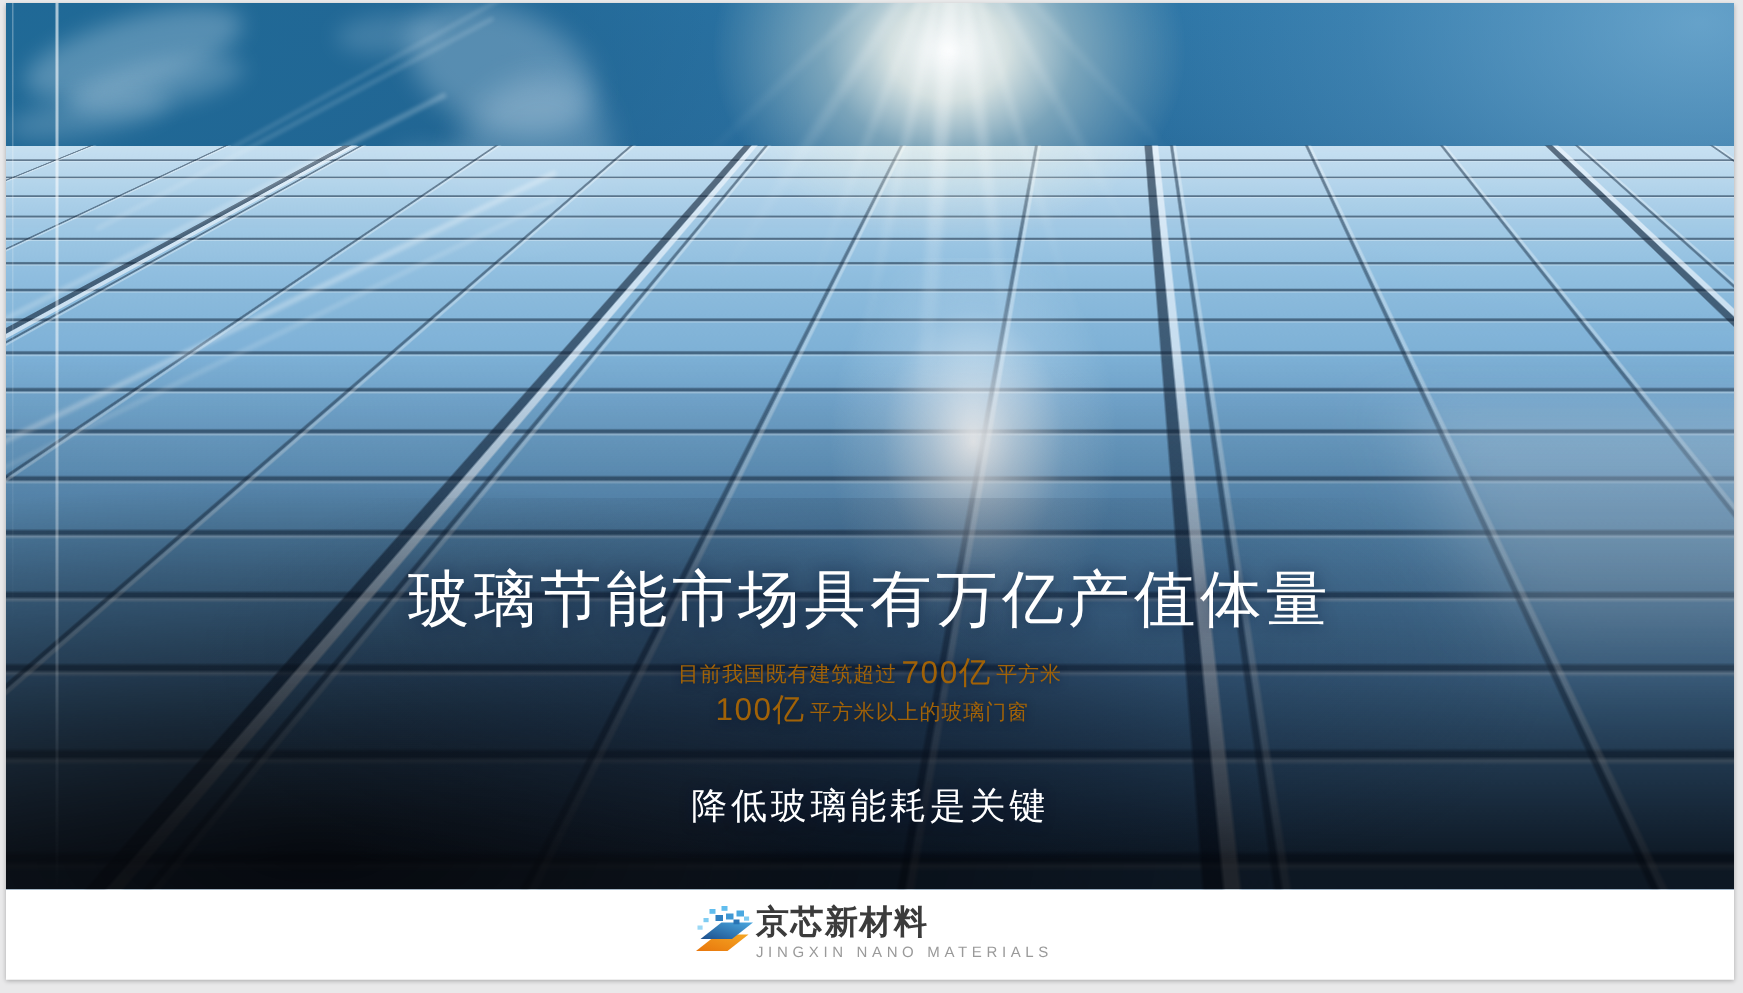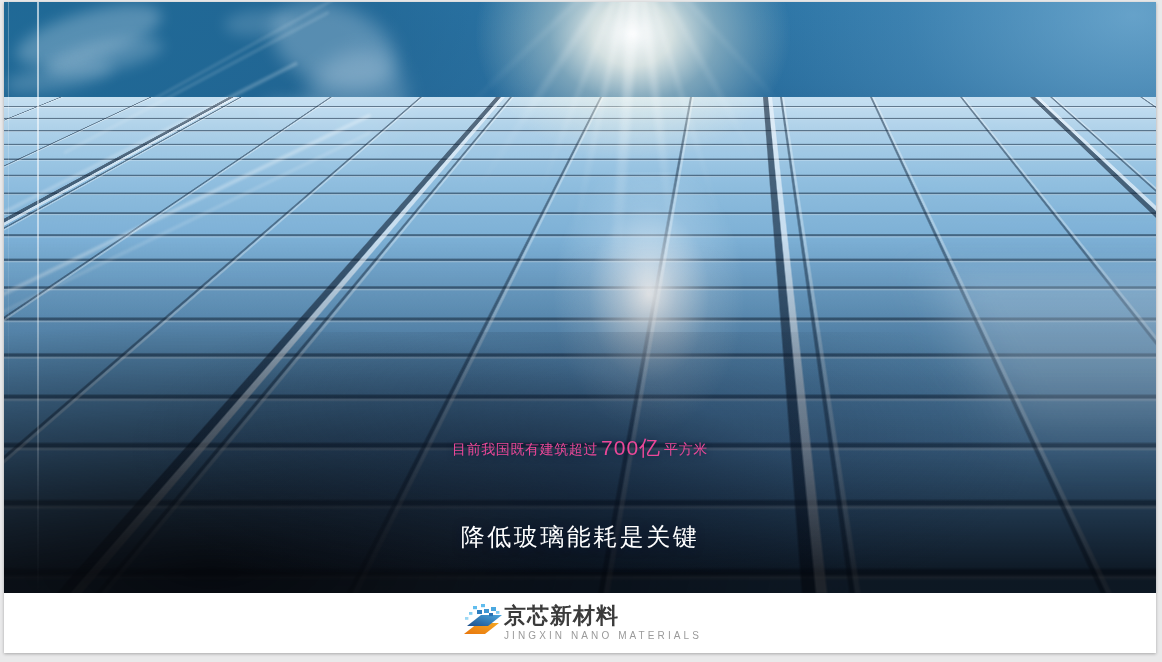--- a/index.html
+++ b/index.html
@@ -184,21 +184,21 @@
   
   .copy{position:absolute;left:0;top:0;width:1152px;height:591px;}
   .headline{
     position:absolute;left:0;top:370px;width:1152px;
     text-align:center;color:#ffffff;
     font-size:41px;letter-spacing:3px;font-weight:400;
     text-shadow:0 1px 10px rgba(0,20,50,.55);
   }
   .sub{
     position:absolute;left:0;width:1152px;text-align:center;
-    color:#ec4899;font-size:14px;letter-spacing:.6px;
+    color:#a16207;font-size:14px;letter-spacing:.6px;
     text-shadow:0 1px 6px rgba(0,16,40,.6);
     white-space:nowrap;
   }
   .sub .num{font-size:21px;letter-spacing:1px;vertical-align:-1px;margin:0 3px;}
   .sub1{top:432px;}
   .sub2{top:457px;}
   .sub3{top:478px;}
   .tagline{
     position:absolute;left:0;top:519px;width:1152px;text-align:center;
     color:#ffffff;font-size:24px;font-weight:normal;letter-spacing:2.5px;
@@ -273,25 +273,29 @@
     </div>
     <div class="flarecore"></div>
 
     <div class="vignette"></div>
     <div class="text-scrim"></div>
 
     <div class="edge-line2"></div>
     <div class="edge-line"></div>
 
     <div class="copy">
+      <div class="headline">玻璃节能市场具有万亿产值体量</div>
 
       <div class="sub sub1">
         <span>目前我国既有建筑超过</span><span class="num">700亿</span><span>平方米</span>
       </div>
 
+      <div class="sub sub2">
+        <span class="num">100亿</span><span>平方米以上的玻璃门窗</span>
+      </div>
 
 
       <div class="tagline">降低玻璃能耗是关键</div>
     </div>
   </div>
 
   <div class="footer">
     <div class="logo">
       <svg class="logo-mark" viewBox="0 0 46 38">
         <defs>

